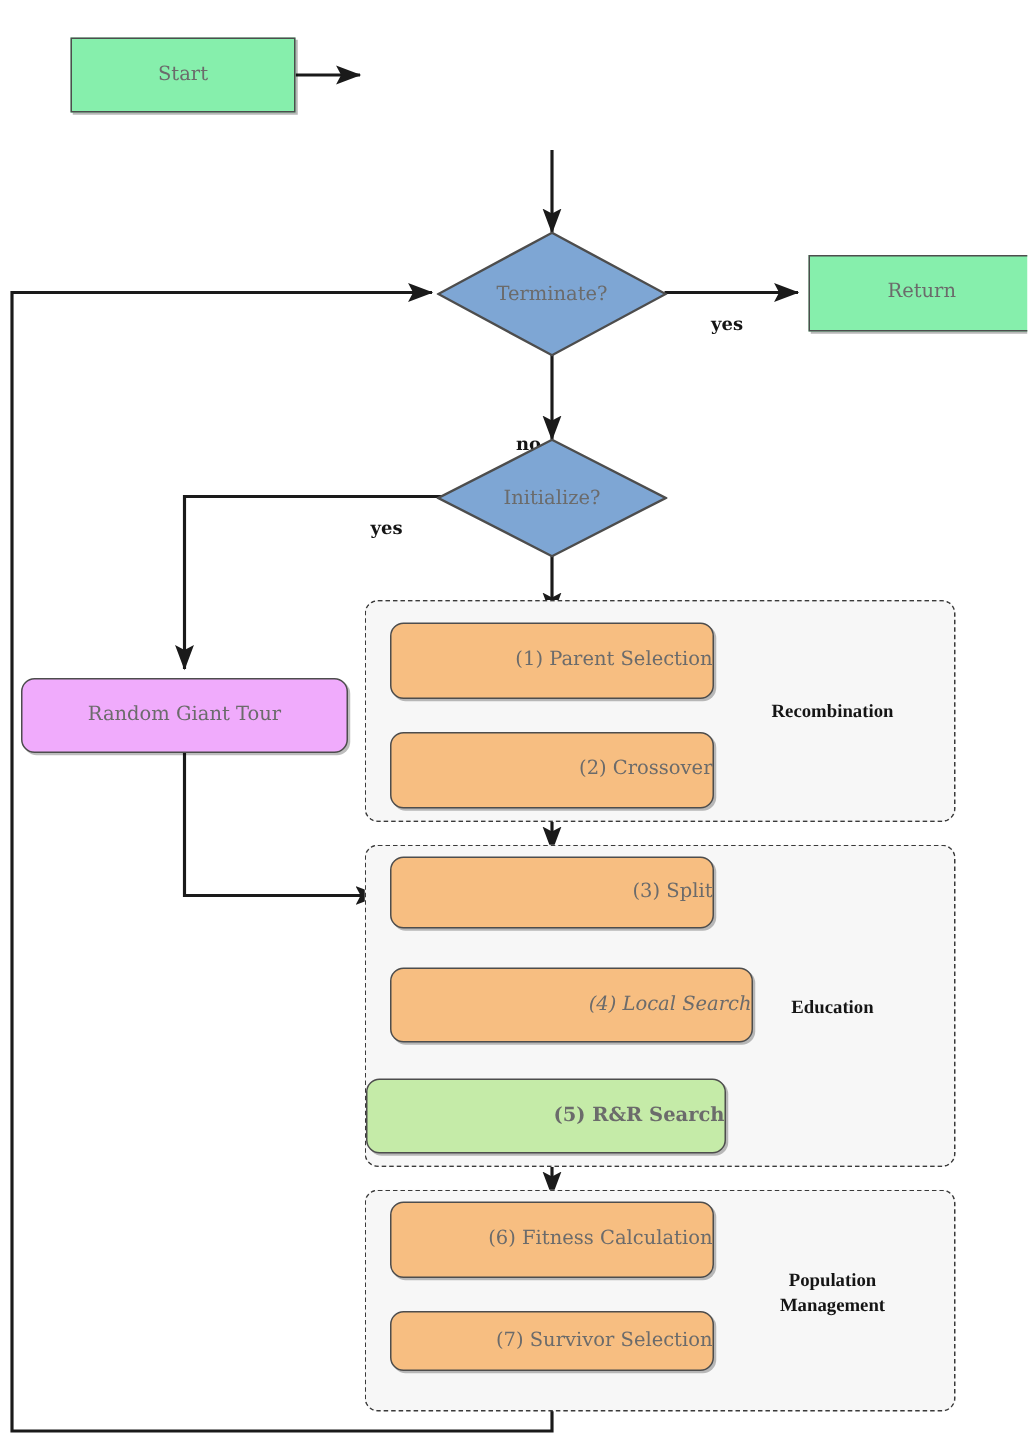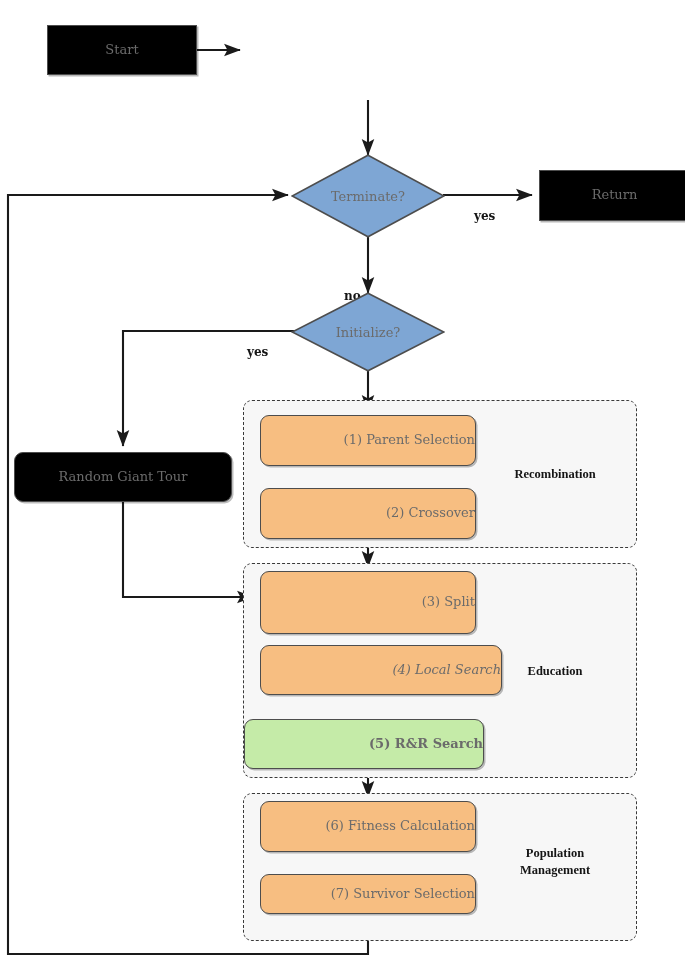--- a/index.html
+++ b/index.html
@@ -34,38 +34,38 @@
     align-items: center;
     justify-content: center;
     text-align: center;
     color: #6b6b6b;
     font-family: "DejaVu Serif", serif;
     line-height: 1.25;
   }
 
   
   .terminal {
-    background: #000000;
+    background: #86efac;
     border: 1.2px solid #4d4d4d;
     box-shadow: 1.5px 1.5px 0 rgba(0,0,0,0.28);
     font-size: 13px;
   }
 
   
   .proc {
     border-radius: 9px;
     border: 1.2px solid #4d4d4d;
     box-shadow: 1.5px 1.5px 0 rgba(0,0,0,0.26);
     font-size: 13px;
     justify-content: flex-end;
     padding-left: 12px;
   }
   .proc.orange { background: #f7be81; }
   .proc.green  { background: #c5eba8; }
-  .proc.grey   { background: #000000; justify-content: center; padding-left: 0; }
+  .proc.grey   { background: #f0abfc; justify-content: center; padding-left: 0; }
 
   
   .elite {
     background: #c5eba8;
     border: 1.2px solid #4d4d4d;
     border-radius: 9px;
     box-shadow: 1.5px 1.5px 0 rgba(0,0,0,0.26);
     display: block;
     padding: 6px 12px 8px 14px;
     text-align: left;
@@ -221,21 +221,21 @@
   </div>
 
   <div class="node proc orange" style="left:260px; top:415px; width:216px; height:51px;">
     <span>(1) Parent Selection</span>
   </div>
 
   <div class="node proc orange" style="left:260px; top:488px; width:216px; height:51px;">
     <span>(2) Crossover</span>
   </div>
 
-  <div class="node proc orange" style="left:260px; top:571px; width:216px; height:63px;">
+  <div class="node proc orange" style="left:260px; top:571px; width:216px; height:48px;">
     <span>(3) Split</span>
   </div>
 
   <div class="node proc orange" style="left:260px; top:645px; width:242px; height:50px;font-style:italic;">
     <span>(4) Local Search</span>
   </div>
 
   <div class="node proc green" style="left:244px; top:719px; width:240px; height:50px;font-weight:bold;">
     <span>(5) R&amp;R Search</span>
   </div>

